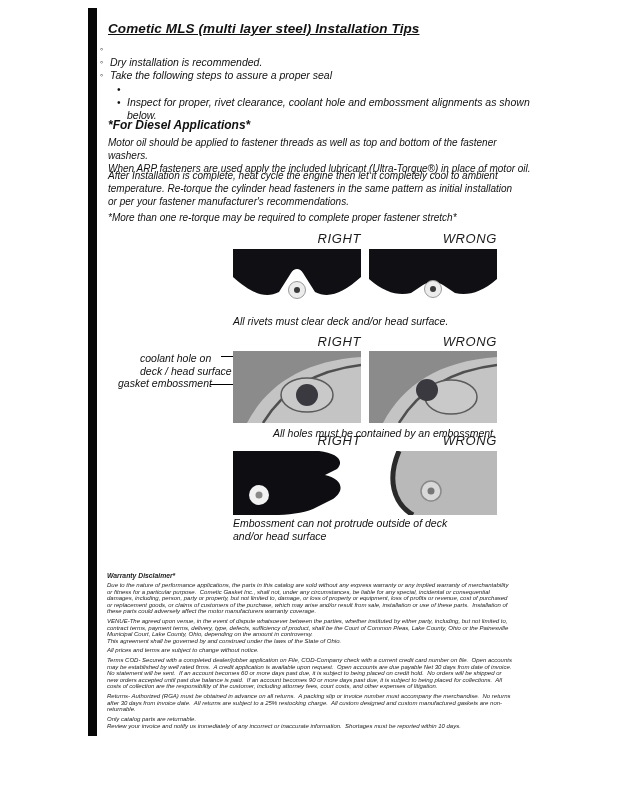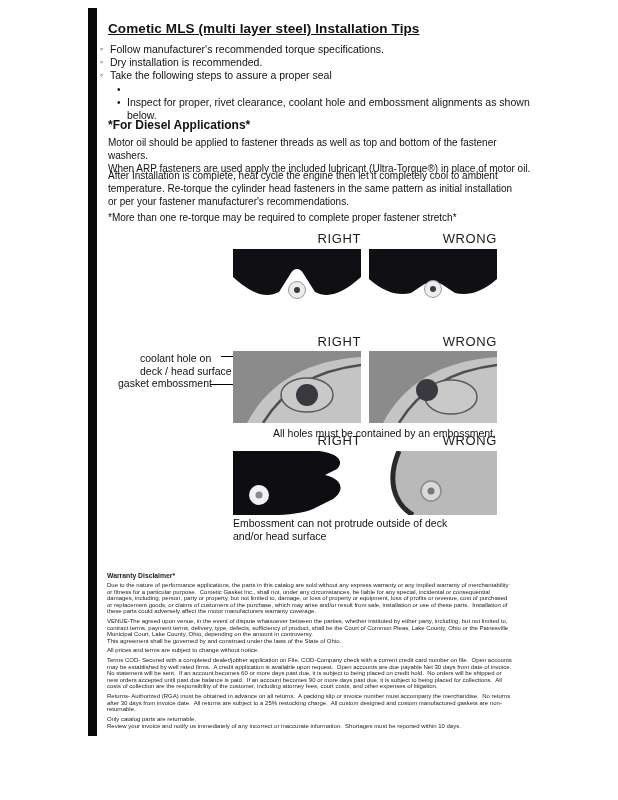--- a/index.html
+++ b/index.html
@@ -1,17 +1,17 @@
 <!DOCTYPE html>
 <html><head>
 <meta charset="utf-8">
 <style>
   html,body { margin:0; padding:0; }
   body { width:618px; height:800px; background:#ffffff; font-family:"Liberation Sans", sans-serif; color:#111; }
-  .page { position:relative; width:618px; height:736px; background:#ffffff; overflow:hidden; }
+  .page { position:relative; width:618px; height:736px; background:#ffffff; overflow:hidden;font-style:italic; }
   .abs { position:absolute; }
   .black-bar { left:88px; top:8px; width:9px; height:752px; background:#070707; }
   .title { left:108px; top:21px; font-size:13.5px; font-weight:bold; text-decoration:underline; letter-spacing:0.1px; }
   .tips { left:100px; top:43px; font-size:10.5px; line-height:13.2px; width:430px; }
   .b-row { display:flex; }
   .b-row.sub { margin-left:17px; }
   .b-dot { width:10px; flex:0 0 10px; font-size:9px; line-height:13.2px; }
   .b-row.sub .b-dot { font-size:10px; }
   .h2 { left:108px; top:118px; font-size:12px; font-weight:bold; }
   .para { font-size:10px; line-height:13px; white-space:pre-wrap; width:430px; }
@@ -34,21 +34,20 @@
 
 <div class="page">
 
   <div class="abs black-bar"></div>
 
   <div class="abs title">Cometic MLS (multi layer steel) Installation Tips</div>
 
   <div class="abs tips">
     <div class="b-row">
       <span class="b-dot">◦</span>
-      <span>Follow manufacturer's recommended torque specifications.</span>
     </div>
     <div class="b-row">
       <span class="b-dot">◦</span>
       <span>Dry installation is recommended.</span>
     </div>
     <div class="b-row">
       <span class="b-dot">◦</span>
       <span>Take the following steps to assure a proper seal</span>
     </div>
     <div class="b-row sub">
@@ -77,20 +76,21 @@
       <circle cx="64" cy="41" r="3" fill="#3a3a3a"></circle>
     </svg>
   </div>
   <div class="abs dimg" style="left:369px; top:249px;">
     <svg width="128" height="62" viewBox="0 0 128 62">
       <path d="M0,0 H128 V30 C112,44 98,47 86,44 L74,36 C68,32 60,32 54,36 L42,44 C30,47 16,44 0,30 Z" fill="#101014"></path>
       <circle cx="64" cy="40" r="8.5" fill="#ececec" stroke="#9a9a9a" stroke-width="1"></circle>
       <circle cx="64" cy="40" r="3" fill="#3a3a3a"></circle>
     </svg>
   </div>
+  <div class="abs cap" style="left:233px; top:315px;">All rivets must clear deck and/or head surface.</div>
 
   <div class="abs lbl" style="left:233px; top:334px;">RIGHT</div>
   <div class="abs lbl" style="left:369px; top:334px;">WRONG</div>
   <div class="abs callout" style="left:140px; top:352px;">coolant hole on
 deck / head surface</div>
   <div class="abs cline" style="left:221px; top:356px; width:38px;"></div>
   <div class="abs callout" style="left:118px; top:377px;">gasket embossment</div>
   <div class="abs cline" style="left:210px; top:384px; width:86px;"></div>
   <div class="abs dimg" style="left:233px; top:351px;">
     <svg width="128" height="72" viewBox="0 0 128 72">

